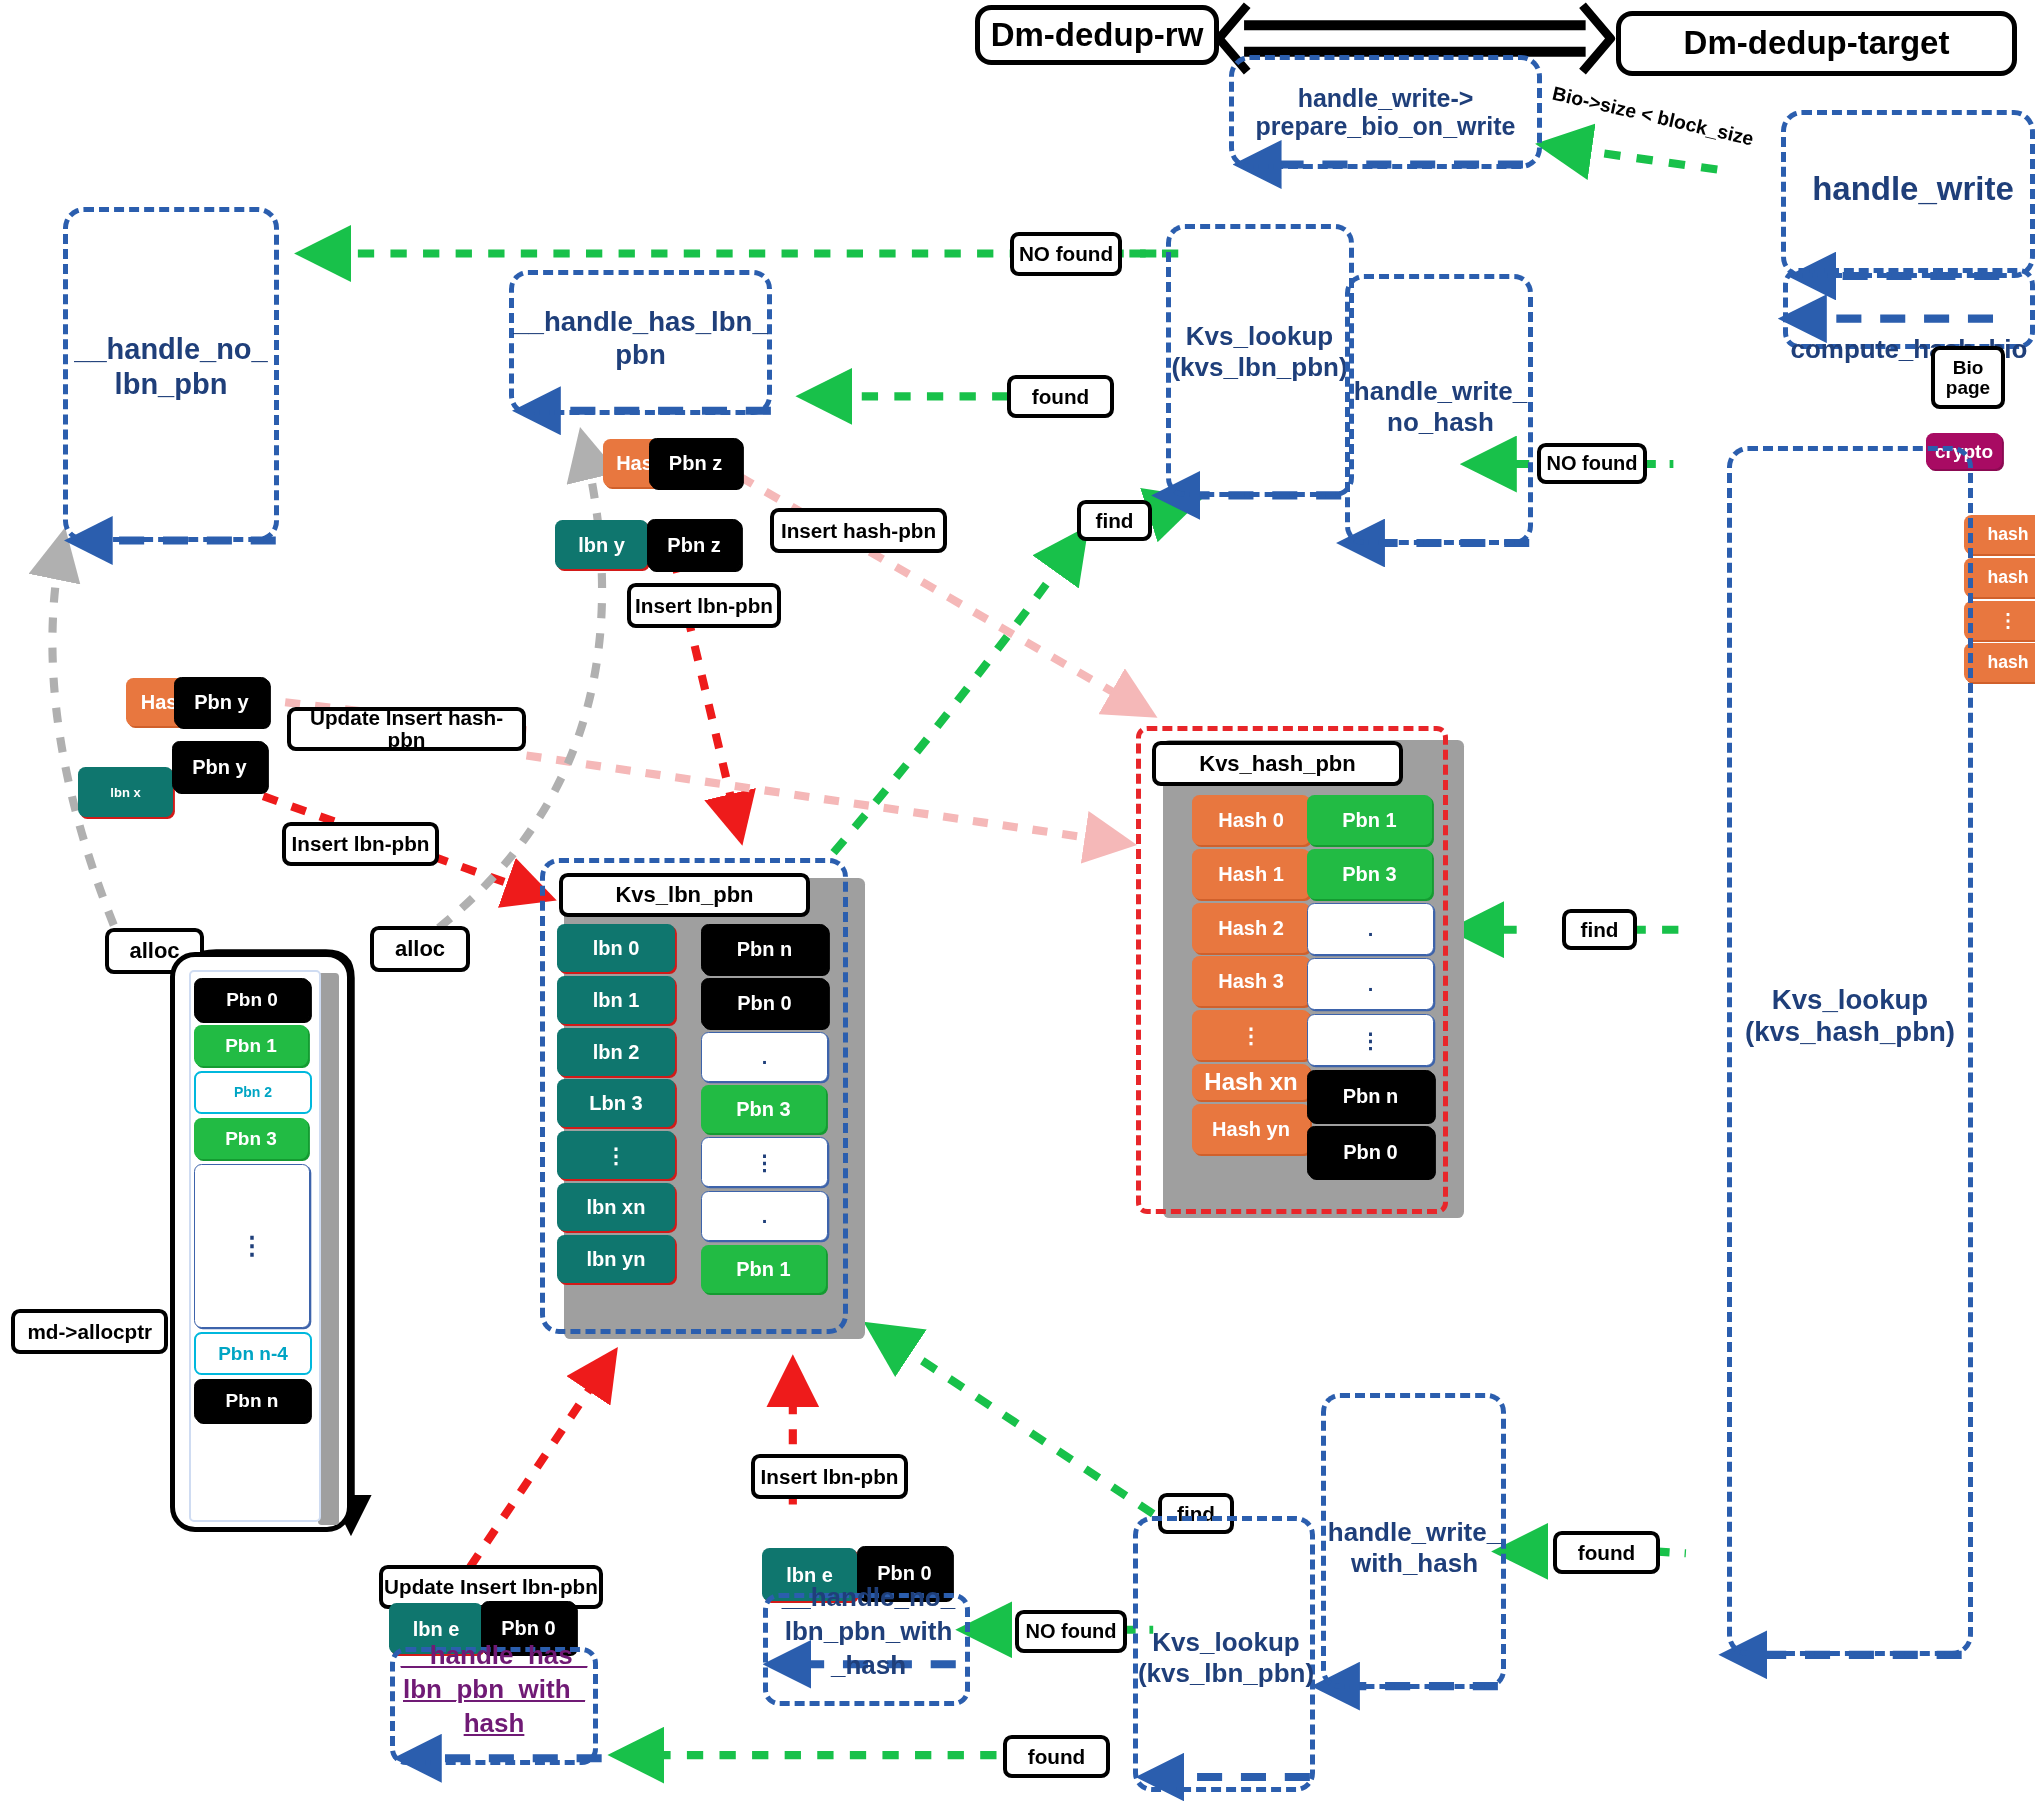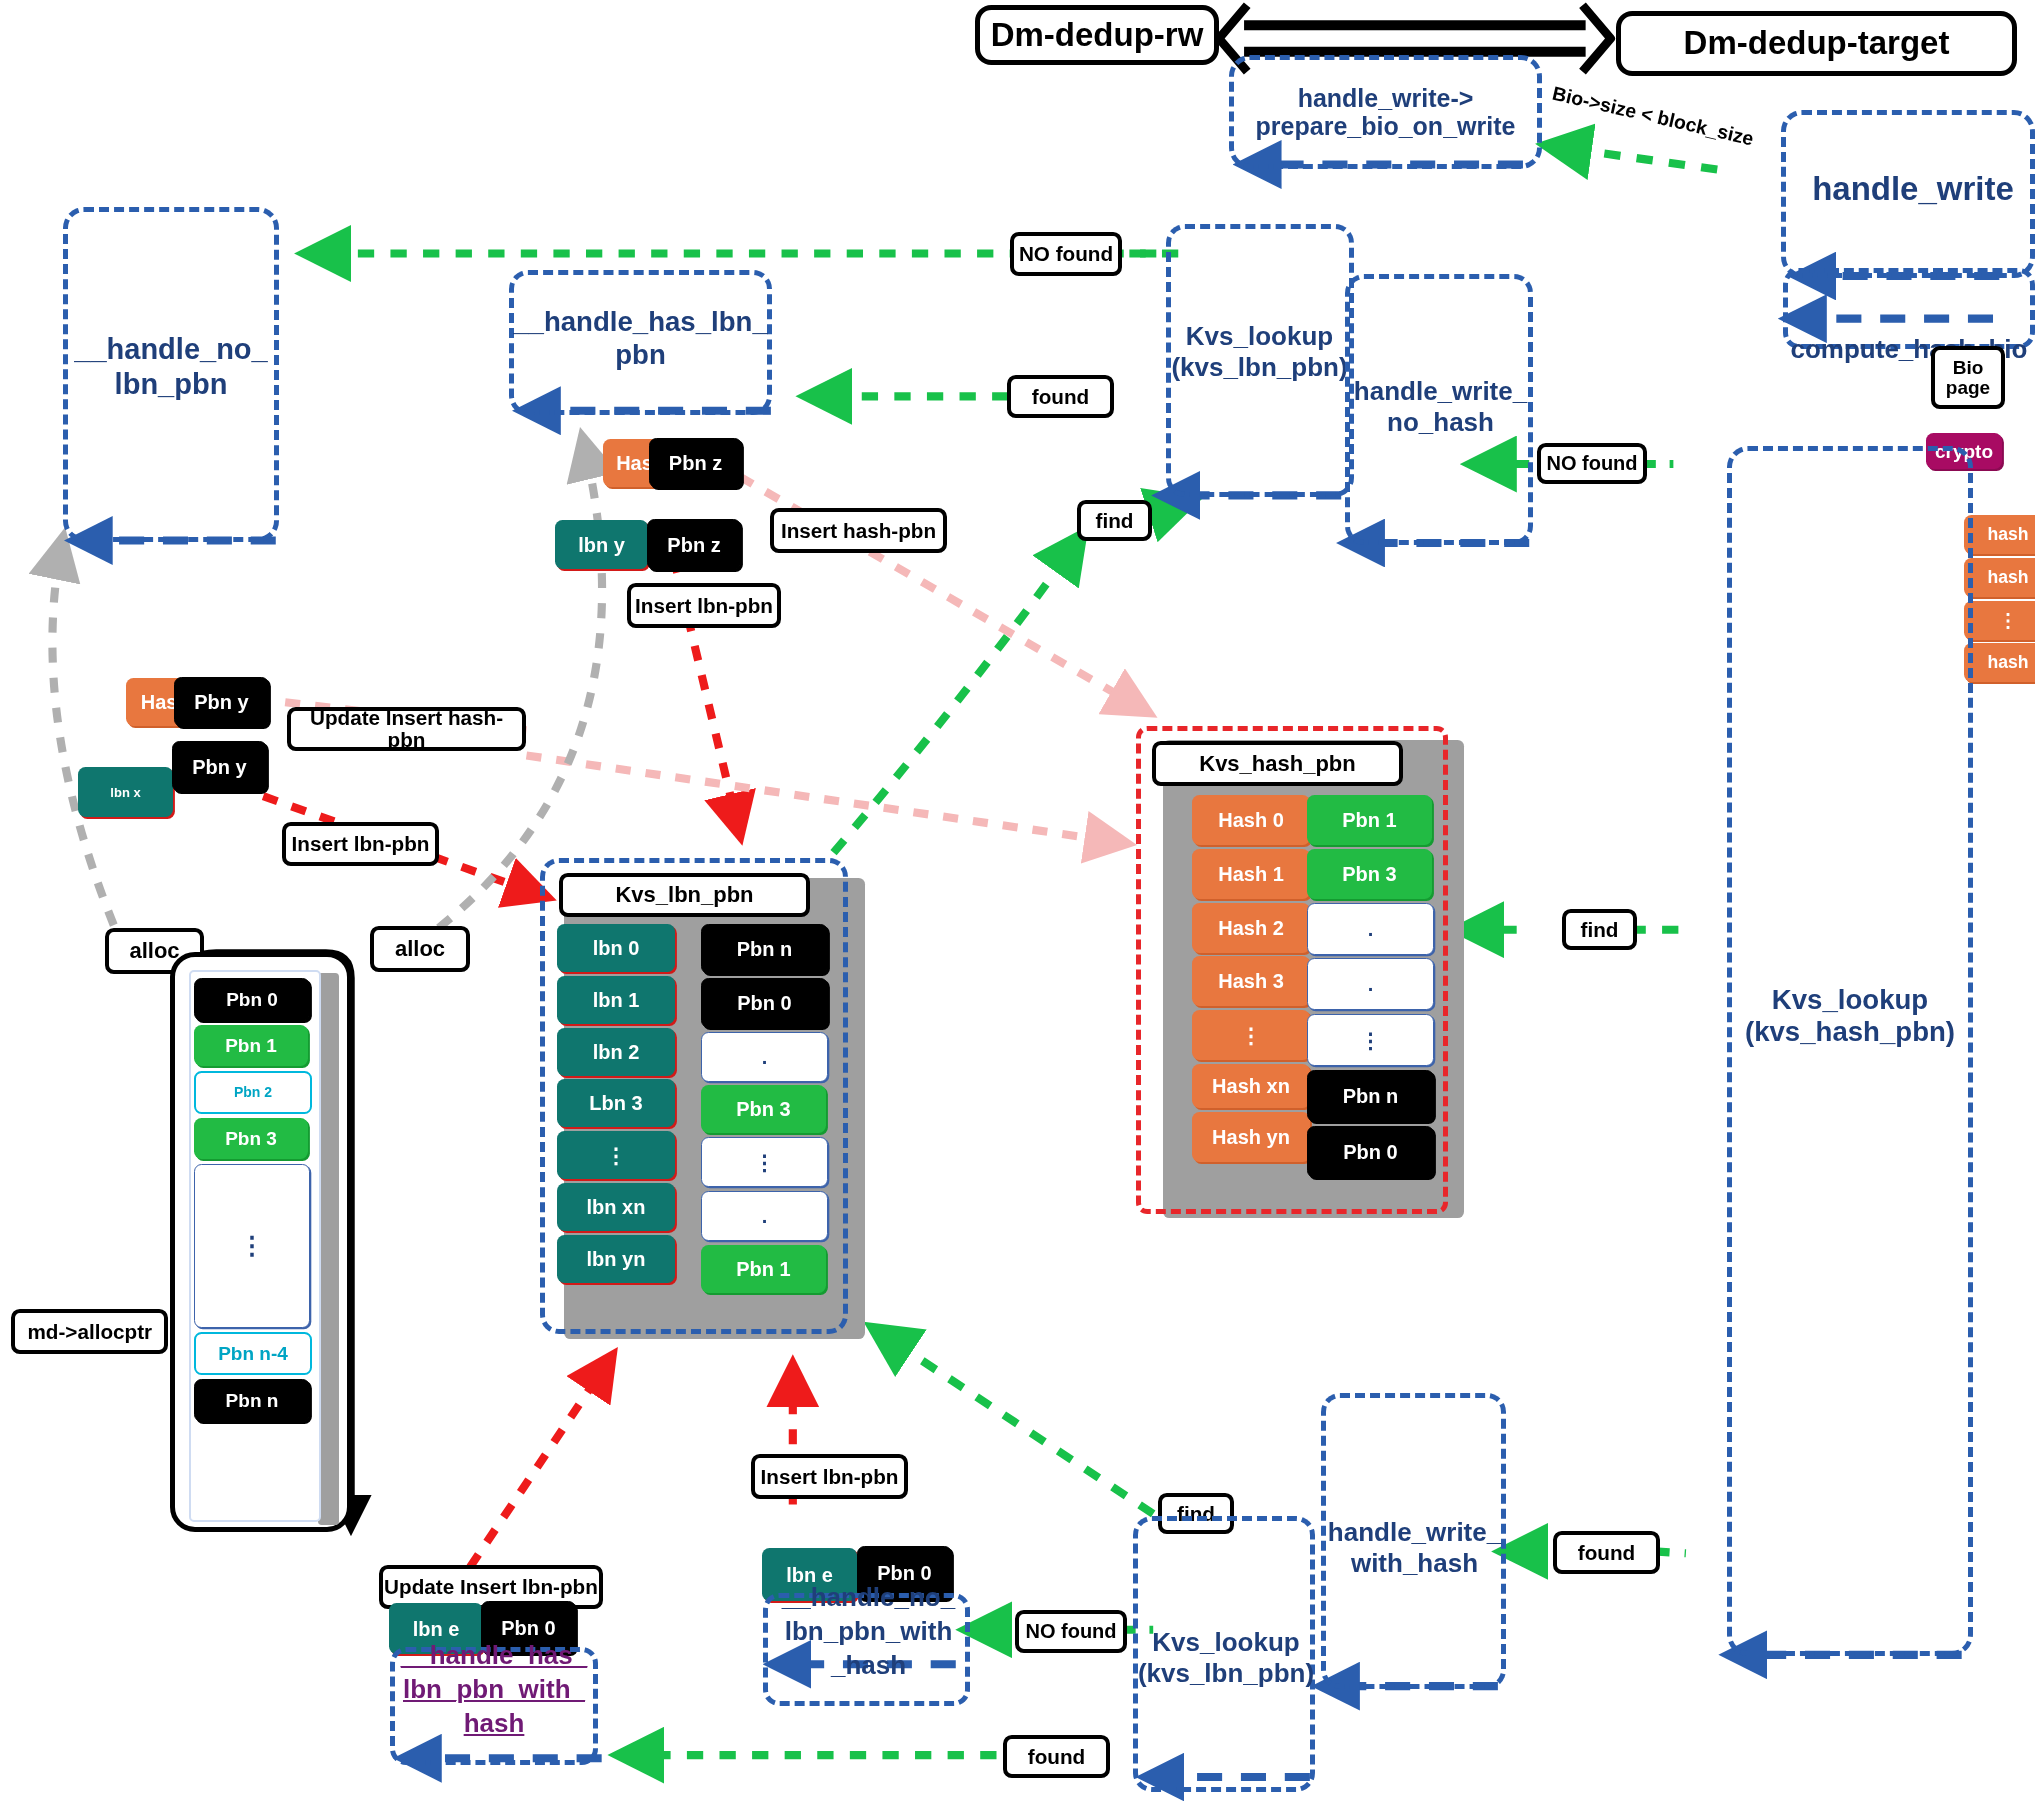--- a/index.html
+++ b/index.html
@@ -292,21 +292,21 @@
   <div class="abs reddash" style="left:1136px; top:726px; width:312px; height:488px;"></div>
 
   <div class="abs blackbox" style="left:1152px; top:741px; width:251px; height:45px; font-size:22px;">Kvs_hash_pbn</div>
 
   <div class="abs" style="left:1147px; top:795px; width:118px;">
     <div class="chip orange" style="width:118px;height:50px;font-size:20px;margin-bottom:3.8px;">Hash 0</div>
     <div class="chip orange" style="width:118px;height:50px;font-size:20px;margin-bottom:3.8px;">Hash 1</div>
     <div class="chip orange" style="width:118px;height:50px;font-size:20px;margin-bottom:3.8px;">Hash 2</div>
     <div class="chip orange" style="width:118px;height:50px;font-size:20px;margin-bottom:3.8px;">Hash 3</div>
     <div class="chip orange" style="width:118px;height:50px;font-size:21px;margin-bottom:3.8px;">⋮</div>
-    <div class="chip orange" style="width:118px;height:44px;font-size:20px;margin-bottom:3.8px;">Hash xn</div>
+    <div class="chip orange" style="width:118px;height:36px;font-size:24px;margin-bottom:3.8px;">Hash xn</div>
     <div class="chip orange" style="width:118px;height:50px;font-size:20px;">Hash yn</div>
   </div>
 
   <div class="abs" style="left:1307px; top:795px; width:125px;">
     <div class="chip green" style="width:125px;height:50px;font-size:20px;margin-bottom:3.8px;">Pbn 1</div>
     <div class="chip green" style="width:125px;height:50px;font-size:20px;margin-bottom:3.8px;">Pbn 3</div>
     <div class="chip white" style="width:125px;height:50px;font-size:20px;margin-bottom:3.8px;">.</div>
     <div class="chip white" style="width:125px;height:50px;font-size:20px;margin-bottom:3.8px;">.</div>
     <div class="chip white" style="width:125px;height:50px;font-size:21px;margin-bottom:3.8px;">⋮</div>
     <div class="chip black" style="width:125px;height:50px;font-size:20px;margin-bottom:3.8px;">Pbn n</div>

